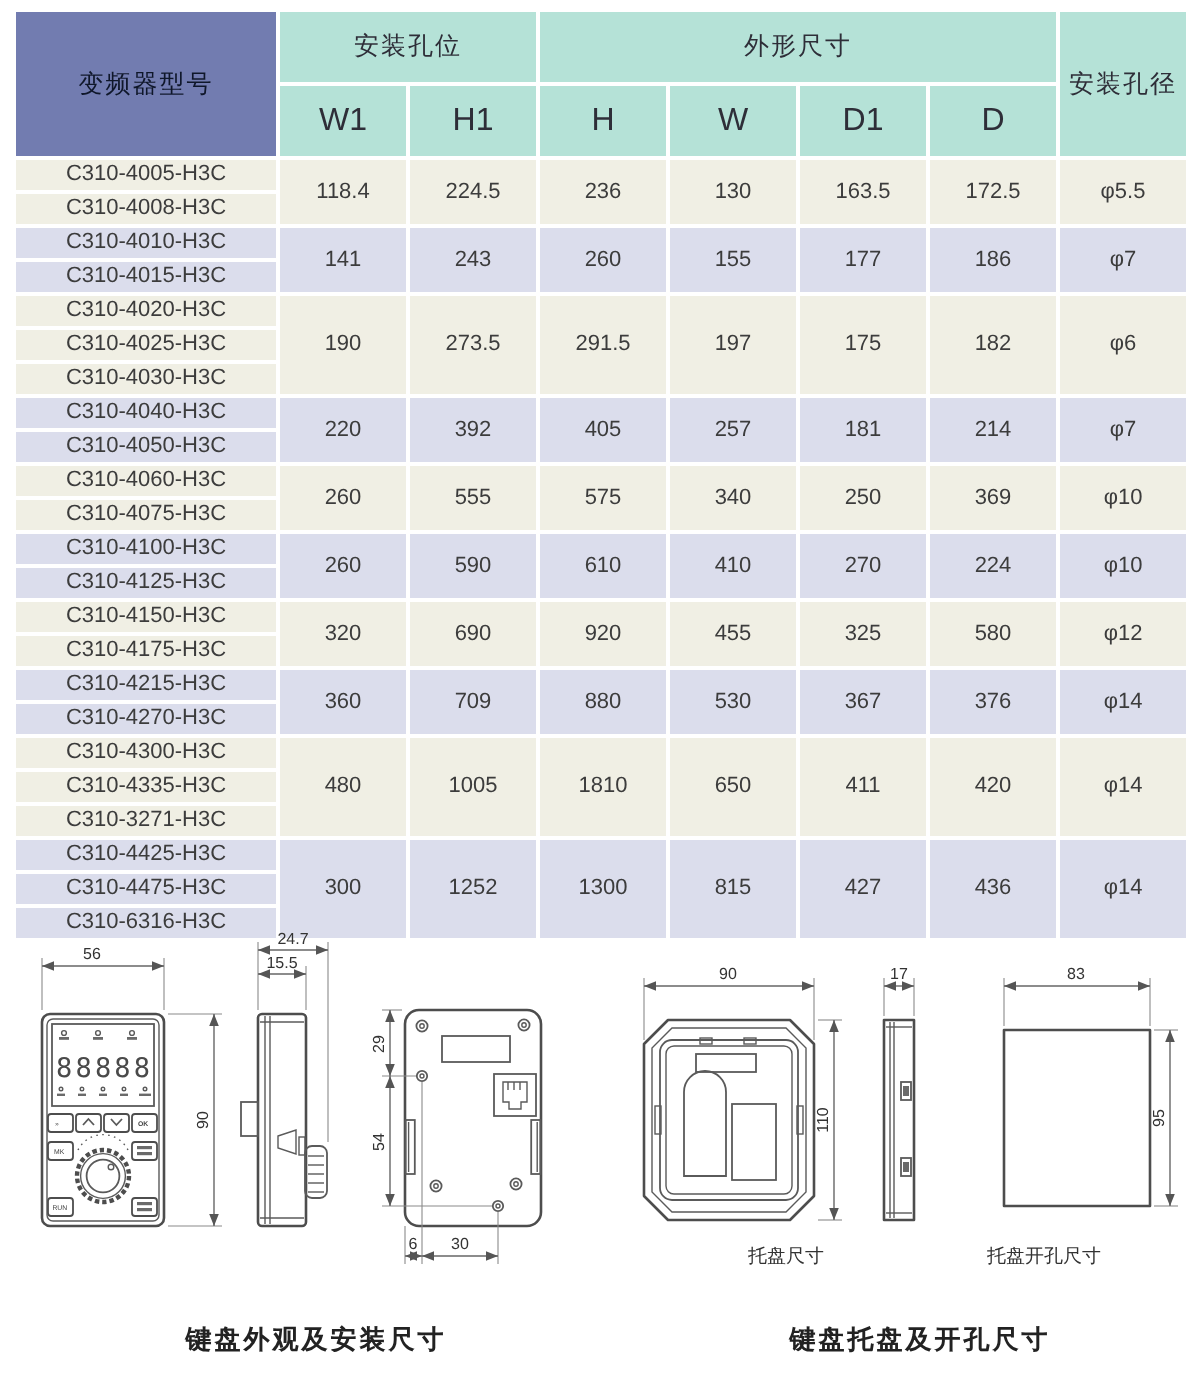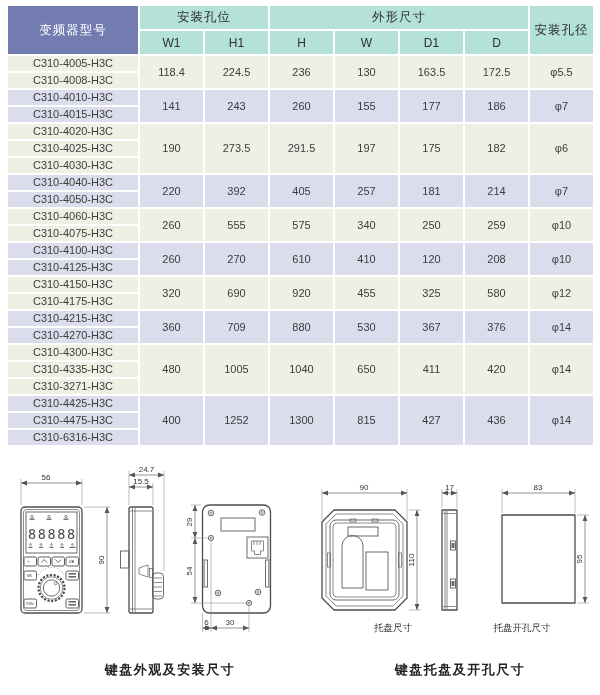--- a/index.html
+++ b/index.html
@@ -3,35 +3,35 @@
 <meta charset="utf-8">
 <style>
   * { margin:0; padding:0; box-sizing:border-box; }
   html,body { width:600px; height:695px; background:#ffffff; font-family:"Liberation Sans",sans-serif; }
   .page { position:relative; width:600px; height:695px; overflow:hidden; background:#fff; }
 
   
   table.spec { position:absolute; left:6px; top:4px; width:589px;
                border-collapse:separate; border-spacing:2px; table-layout:fixed; }
   .spec th, .spec td { padding:0; text-align:center; vertical-align:middle; overflow:hidden; }
-  .spec thead th { background:#b5e2d7; font-weight:normal; color:#2e2e38; font-size:12.5px; height:23px; letter-spacing:1px;margin-left:16px; }
-  .spec thead th.model-head { background:#727cb0; color:#ffffff; letter-spacing:1px; }
-  .spec thead th.sub { letter-spacing:0; font-size:12px; }
+  .spec thead th { background:#b5e2d7; font-weight:normal; color:#2e2e38; font-size:12.5px; height:35px; letter-spacing:1px;margin-left:16px; }
+  .spec thead th.model-head { background:#727cb0; color:#0f172a; letter-spacing:1px; }
+  .spec thead th.sub { letter-spacing:0; font-size:16px; }
   .spec tbody td { font-size:11px; color:#3c3c3c; height:15px; line-height:15px; }
   .spec tbody tr.cream td { background:#f0efe4; }
   .spec tbody tr.lavender td { background:#dbddec; }
   .spec tbody td.model { font-size:11px;margin-left:12px; }
 
   
   svg.drawing { position:absolute; top:465px; }
   svg#keypad-svg { left:8px; }
   svg#tray-svg  { left:300px; }
   .caption { position:absolute; top:661px; font-size:13px; font-weight:600; color:#222;
              letter-spacing:1.5px; text-align:center; }
-  .caption.left  { left:24px;   width:292px; }
+  .caption.left  { left:12px;   width:292px; }
   .caption.right { left:310px; width:300px; }
 
   
   .body-ln   { fill:none; stroke:#4d4d4d; stroke-width:1.3; stroke-linejoin:round; }
   .thin-ln   { fill:none; stroke:#5a5a5a; stroke-width:0.7; }
   .det-ln    { fill:none; stroke:#5a5a5a; stroke-width:0.9; }
   .dim-ln    { stroke:#666; stroke-width:0.7; fill:none; }
   .ext-ln    { stroke:#8a8a8a; stroke-width:0.55; }
   .dim-t     { font-size:8px; fill:#333; font-family:"Liberation Sans",sans-serif; }
   .lbl-t     { font-size:9.5px; fill:#333; font-family:"Liberation Sans",sans-serif; }
@@ -128,34 +128,34 @@
         <tr class="lavender">
           <td class="model">C310-4050-H3C</td>
         </tr>
         <tr class="cream">
           <td class="model">C310-4060-H3C</td>
           <td rowspan="2">260</td>
           <td rowspan="2">555</td>
           <td rowspan="2">575</td>
           <td rowspan="2">340</td>
           <td rowspan="2">250</td>
-          <td rowspan="2">259</td>
+          <td rowspan="2">369</td>
           <td rowspan="2">φ10</td>
         </tr>
         <tr class="cream">
           <td class="model">C310-4075-H3C</td>
         </tr>
         <tr class="lavender">
           <td class="model">C310-4100-H3C</td>
           <td rowspan="2">260</td>
-          <td rowspan="2">270</td>
+          <td rowspan="2">590</td>
           <td rowspan="2">610</td>
           <td rowspan="2">410</td>
-          <td rowspan="2">120</td>
-          <td rowspan="2">208</td>
+          <td rowspan="2">270</td>
+          <td rowspan="2">224</td>
           <td rowspan="2">φ10</td>
         </tr>
         <tr class="lavender">
           <td class="model">C310-4125-H3C</td>
         </tr>
         <tr class="cream">
           <td class="model">C310-4150-H3C</td>
           <td rowspan="2">320</td>
           <td rowspan="2">690</td>
           <td rowspan="2">920</td>
@@ -177,35 +177,35 @@
           <td rowspan="2">376</td>
           <td rowspan="2">φ14</td>
         </tr>
         <tr class="lavender">
           <td class="model">C310-4270-H3C</td>
         </tr>
         <tr class="cream">
           <td class="model">C310-4300-H3C</td>
           <td rowspan="3">480</td>
           <td rowspan="3">1005</td>
-          <td rowspan="3">1040</td>
+          <td rowspan="3">1810</td>
           <td rowspan="3">650</td>
           <td rowspan="3">411</td>
           <td rowspan="3">420</td>
           <td rowspan="3">φ14</td>
         </tr>
         <tr class="cream">
           <td class="model">C310-4335-H3C</td>
         </tr>
         <tr class="cream">
           <td class="model">C310-3271-H3C</td>
         </tr>
         <tr class="lavender">
           <td class="model">C310-4425-H3C</td>
-          <td rowspan="3">400</td>
+          <td rowspan="3">300</td>
           <td rowspan="3">1252</td>
           <td rowspan="3">1300</td>
           <td rowspan="3">815</td>
           <td rowspan="3">427</td>
           <td rowspan="3">436</td>
           <td rowspan="3">φ14</td>
         </tr>
         <tr class="lavender">
           <td class="model">C310-4475-H3C</td>
         </tr>

